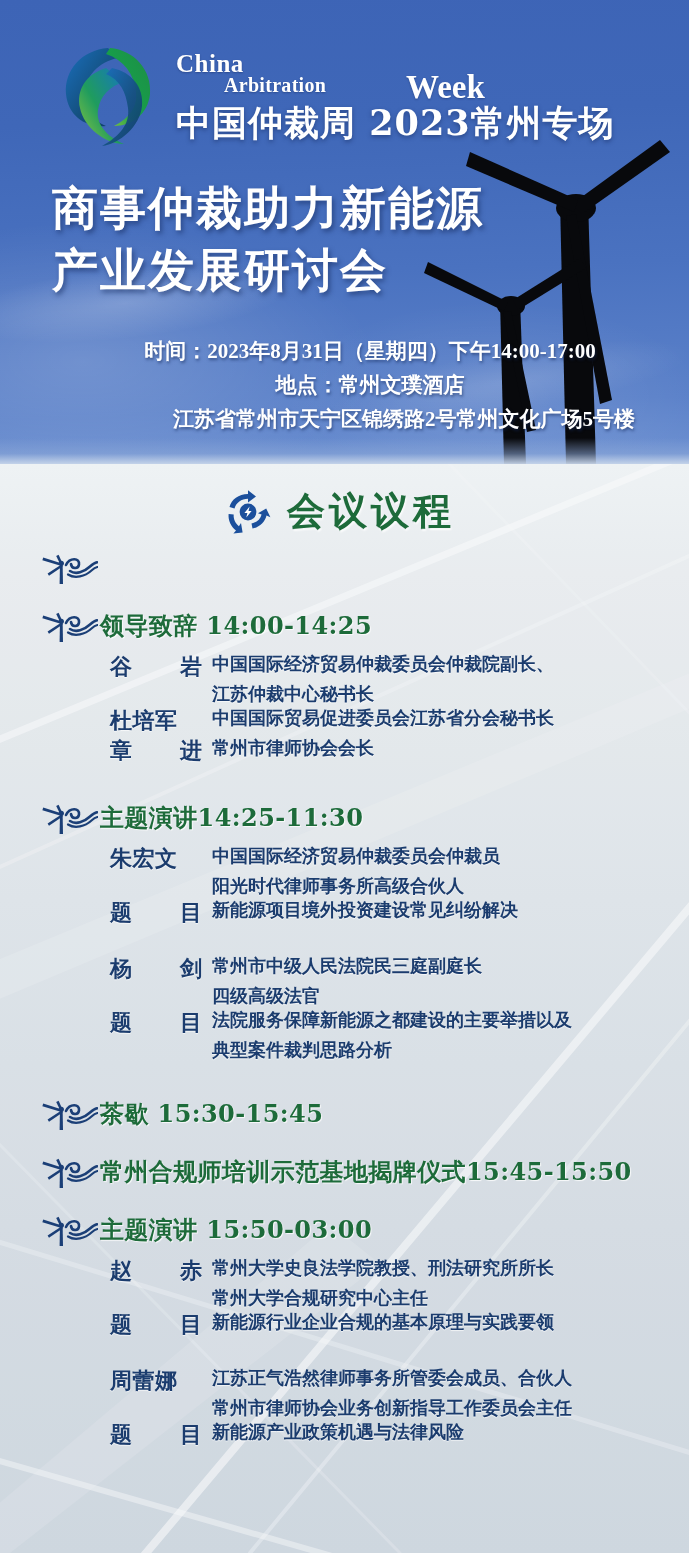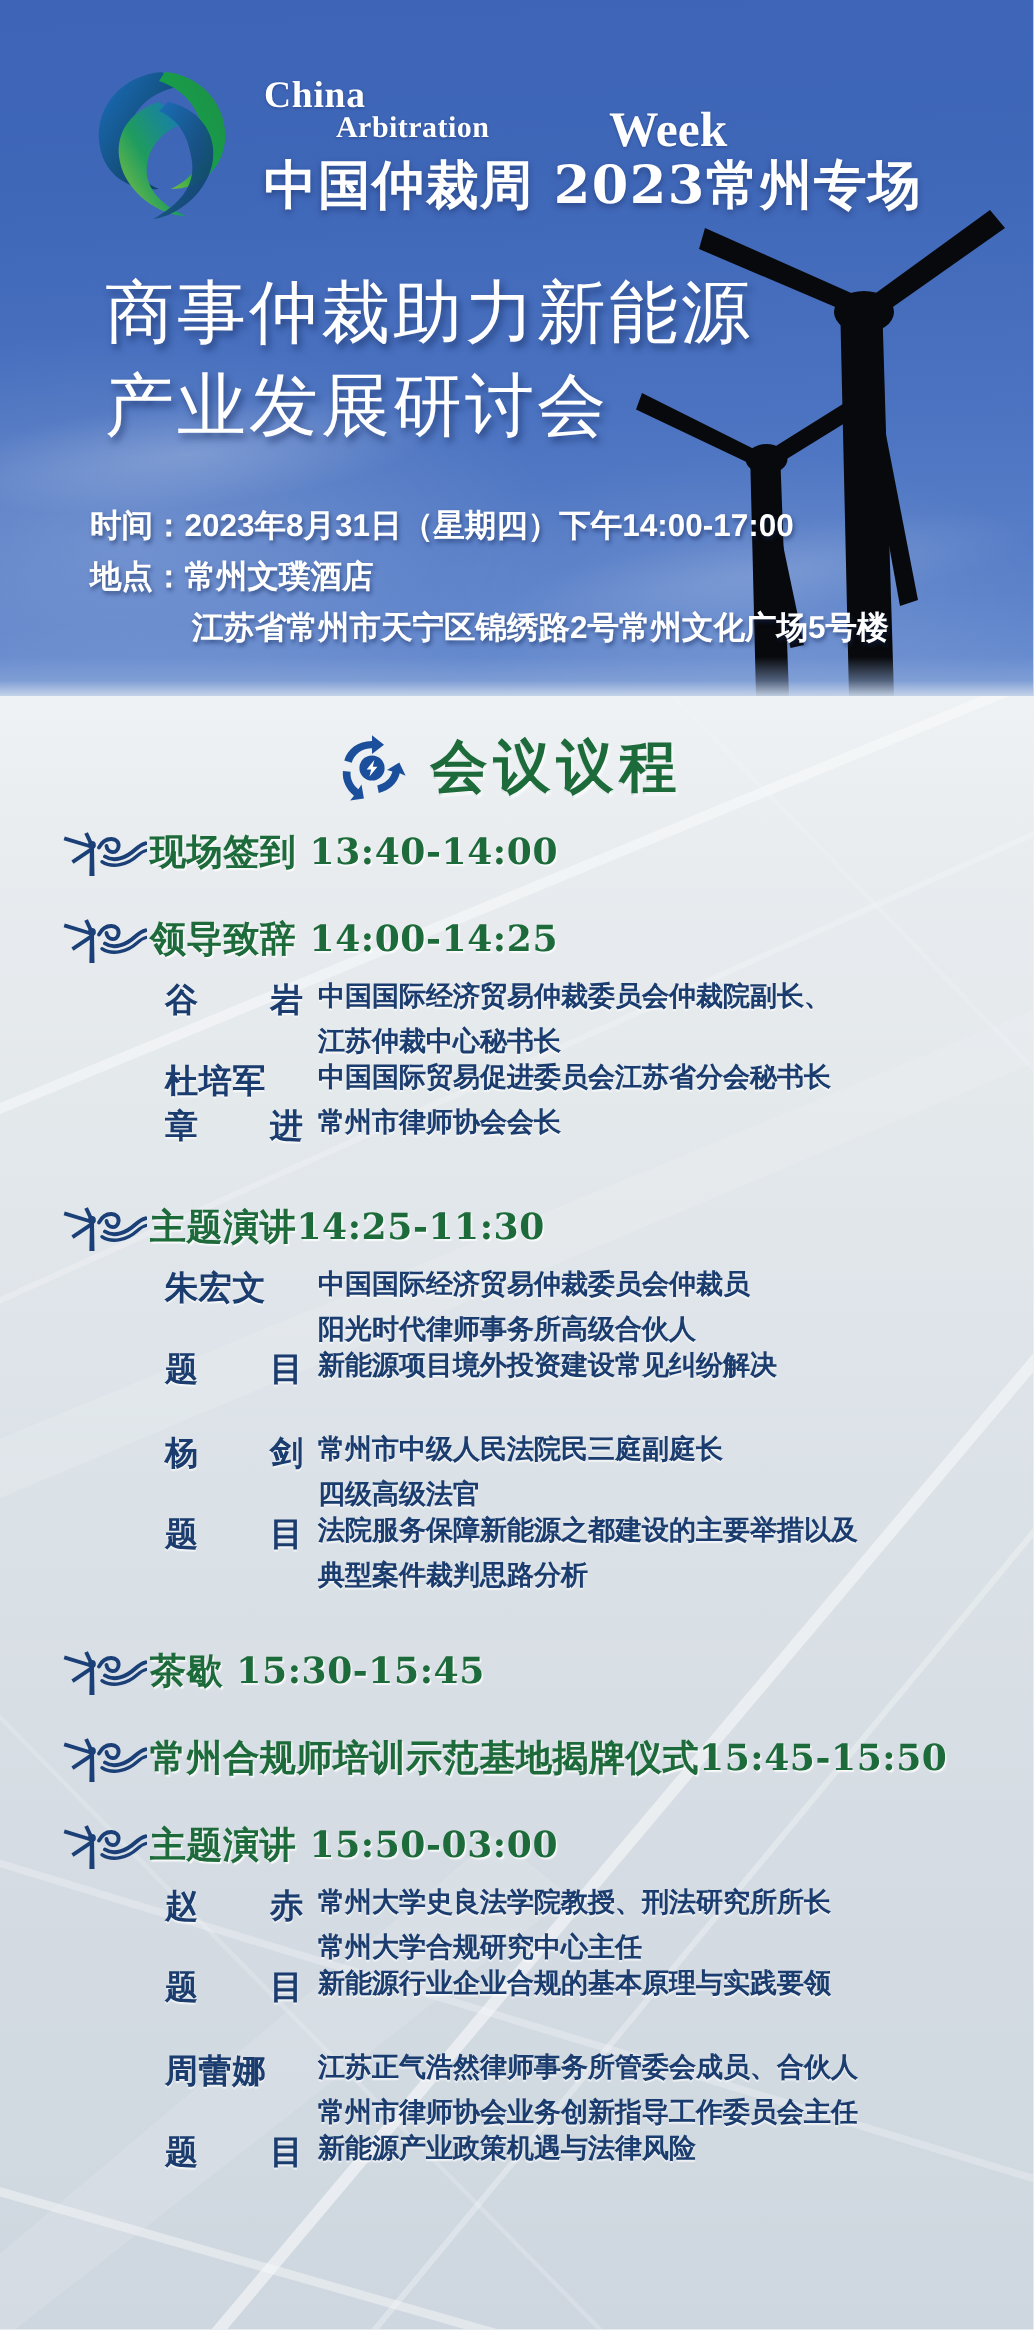--- a/index.html
+++ b/index.html
@@ -66,33 +66,33 @@
     position:absolute; left:176px; top:100px;
     font-family:"DejaVu Serif","Liberation Serif", serif;
     font-size:35px; font-weight:700; color:#ffffff; letter-spacing:1px;
     white-space:nowrap;
     text-shadow:0 2px 4px rgba(18,38,88,.5);
   }
 
   .main-title{
     position:absolute; left:52px; top:178px; width:600px;
     font-family:"DejaVu Serif","Liberation Serif", serif;
-    font-size:46px; font-weight:400; color:#ffffff; line-height:1.34;
+    font-size:46px; font-weight:700; color:#ffffff; line-height:1.34;
     letter-spacing:2px; white-space:nowrap;
     text-shadow:2px 3px 5px rgba(16,36,86,.55);
-    margin-left:18px;
   }
   .main-title div{ height:62px; }
 
   .meta{
     position:absolute; left:60px; top:334px; width:620px;
-    font-family:Liberation Sans, sans-serif;
+    font-family:Liberation Serif, serif;
     color:#ffffff; font-size:21px; font-weight:700; line-height:1.62;
     white-space:nowrap;
     text-shadow:1px 2px 3px rgba(16,36,86,.55);
+    text-align:center;
   }
   .meta .indent{ padding-left:68px; }
 
   
   .body{
     position:absolute; left:0; top:464px; width:689px; height:1089px;
     background:
       linear-gradient(180deg,#f4f7f8 0%, #eef1f3 10%, #e3e8ec 40%, #d9e0e6 70%, #d2dae2 100%);
     overflow:hidden;
   }
@@ -269,21 +269,20 @@
     <polygon points="22,9.2 18.6,1.8 16.2,2.9 19.8,10.5"></polygon>
     <polygon points="21.4,11.4 7.6,20.6 9,22.8 22.6,13.6"></polygon>
     <circle cx="21.3" cy="10.3" r="2.6"></circle>
   </g>
   <g fill="none" stroke="#1b3f77" stroke-linecap="round">
     <path d="M26 12 C30 4 40 5 39 11.5 C38.2 16.6 31.5 16 31 11" stroke-width="2.6"></path>
     <path d="M30 18 C36 22 44 19 50 13.5 C53 10.8 55 9.6 57 9.2" stroke-width="2.6"></path>
     <path d="M28 21.5 C35 26 45 23.5 51.5 17.5 C53.8 15.4 55.6 14.4 57.4 14" stroke-width="2.2"></path>
   </g>
 </svg></span>
-            <span class="label">现场签到 13:40-14:00</span>
           </div>
           <div class="gap"></div>
         </div>
         <div class="sec">
           <div class="sec-head">
             <span class="bullet"><svg viewBox="0 0 58 32" width="58" height="32">
   <g fill="#1b3f77">
     <polygon points="20,9 22.6,9 23,31 19.6,31"></polygon>
     <polygon points="20.4,10 3.2,4.6 2.4,7.2 19.8,12.4"></polygon>
     <polygon points="22,9.2 18.6,1.8 16.2,2.9 19.8,10.5"></polygon>

